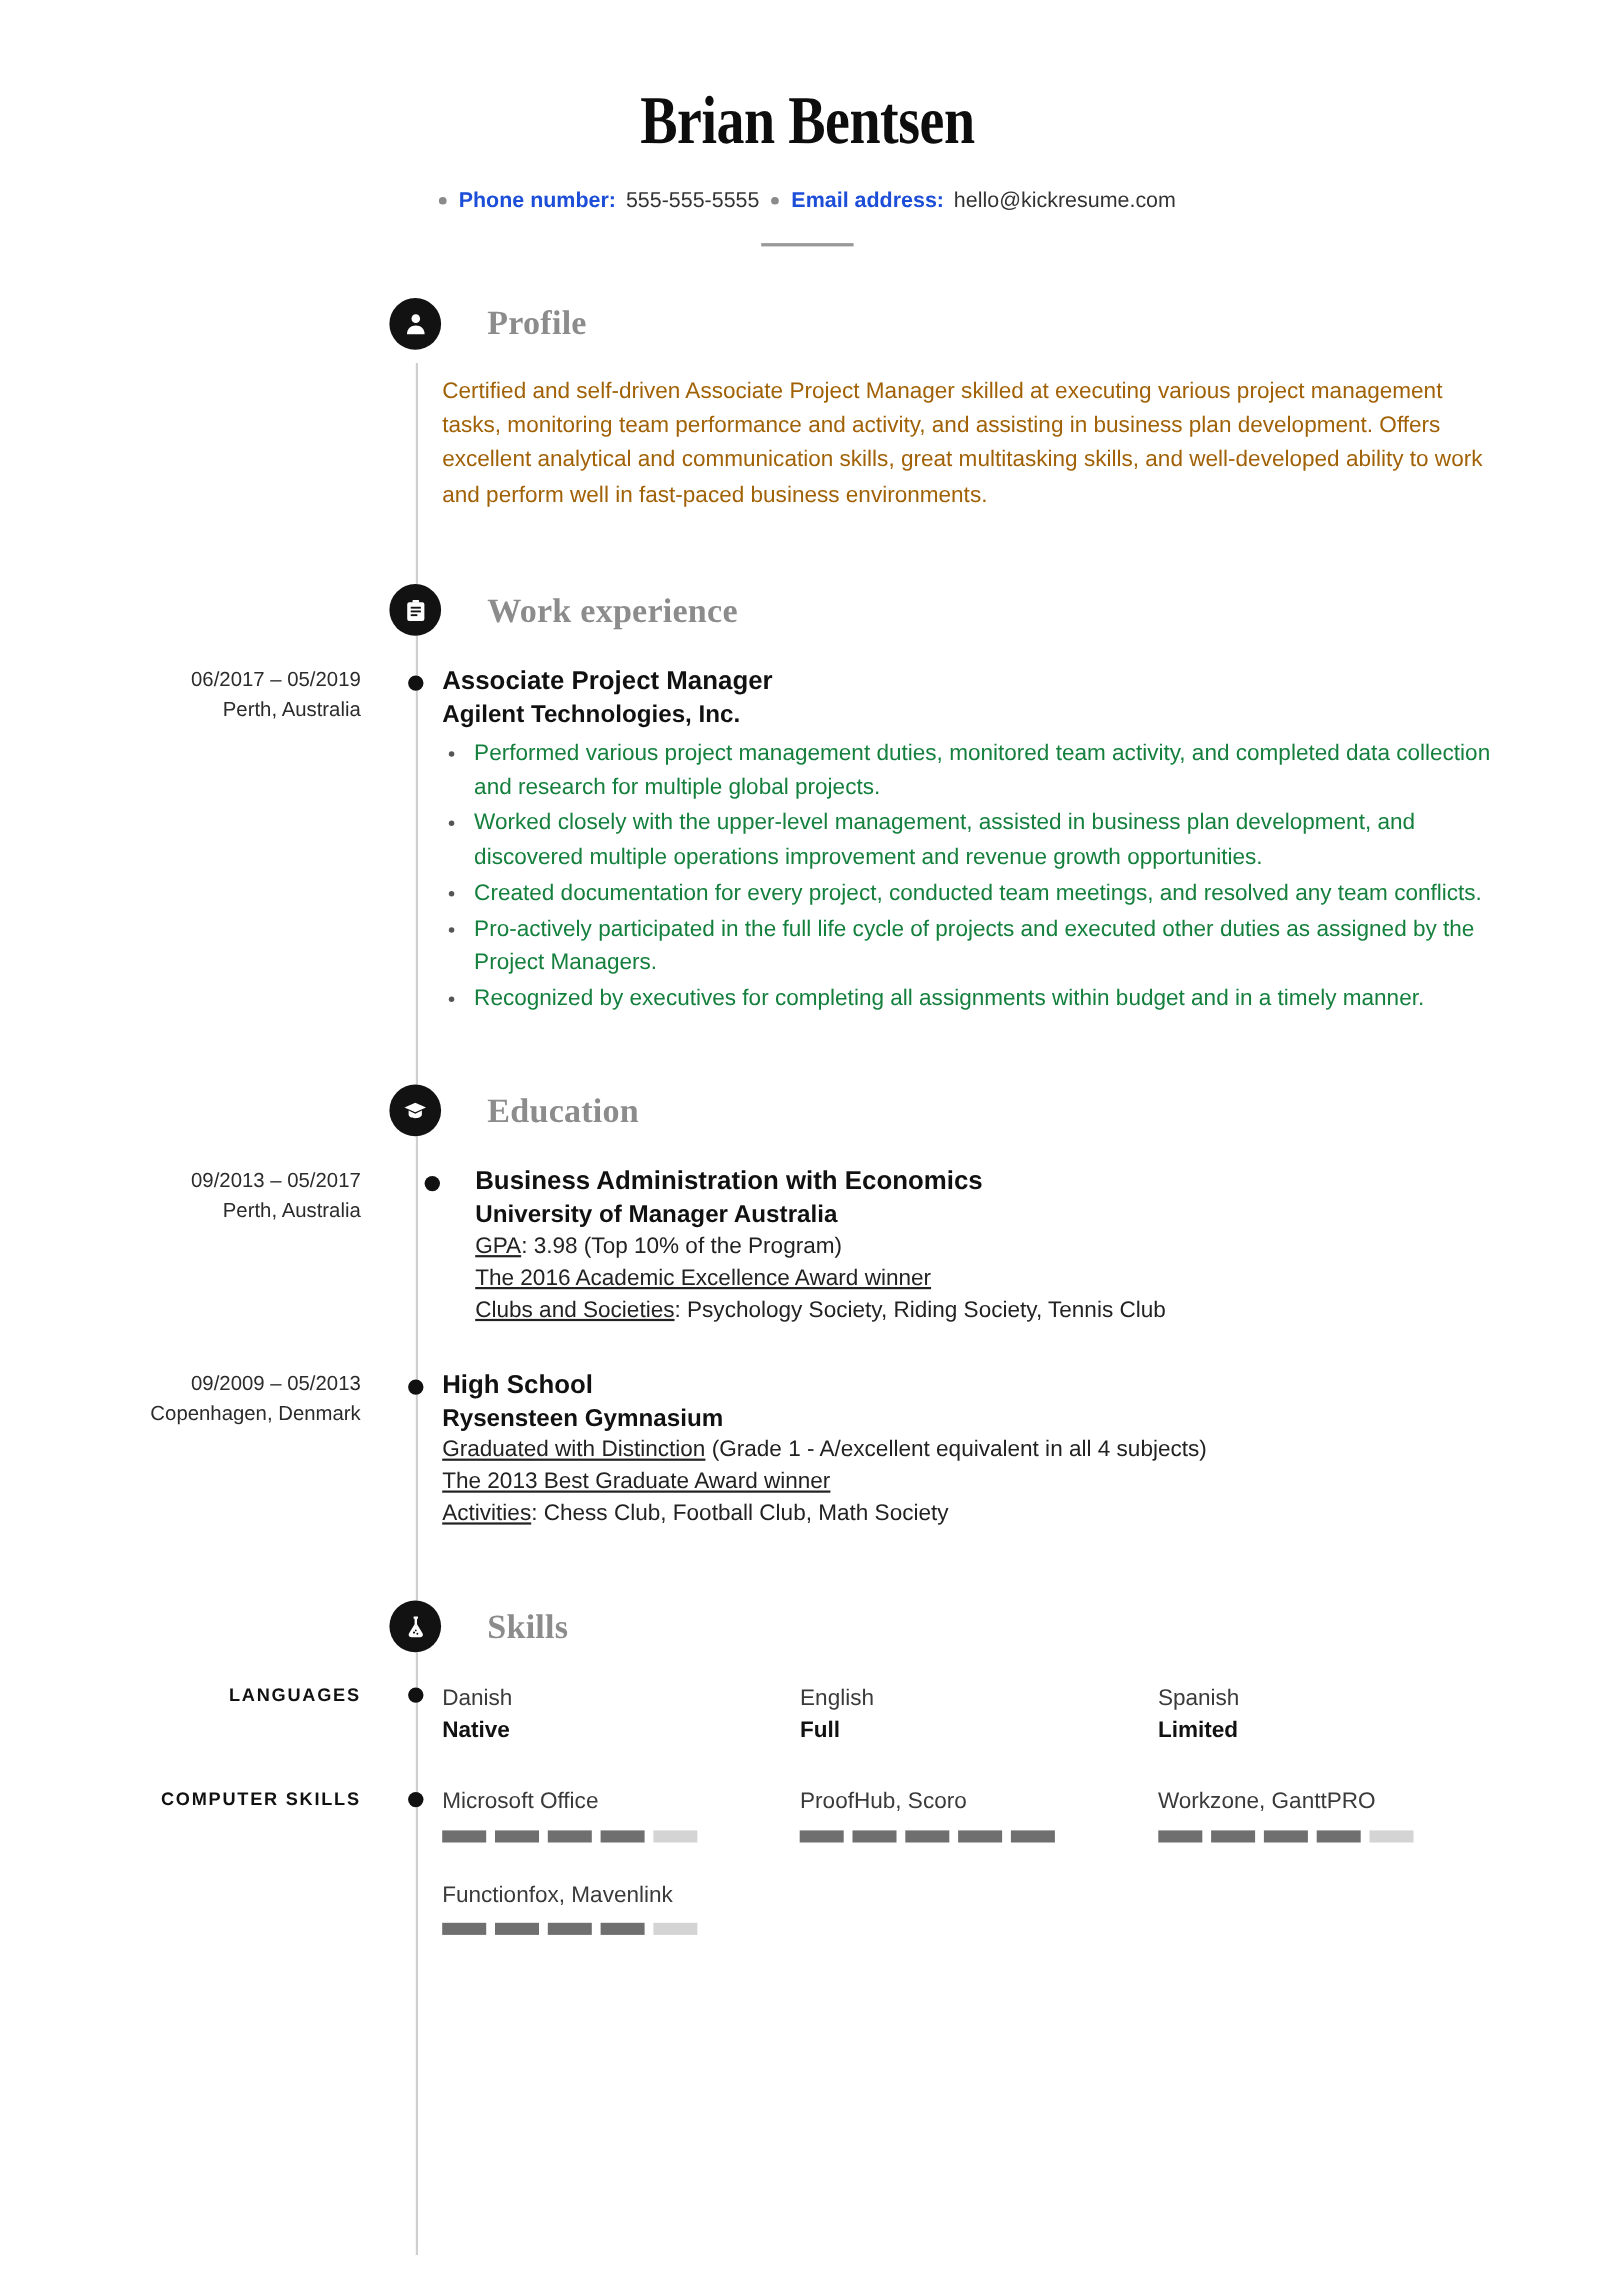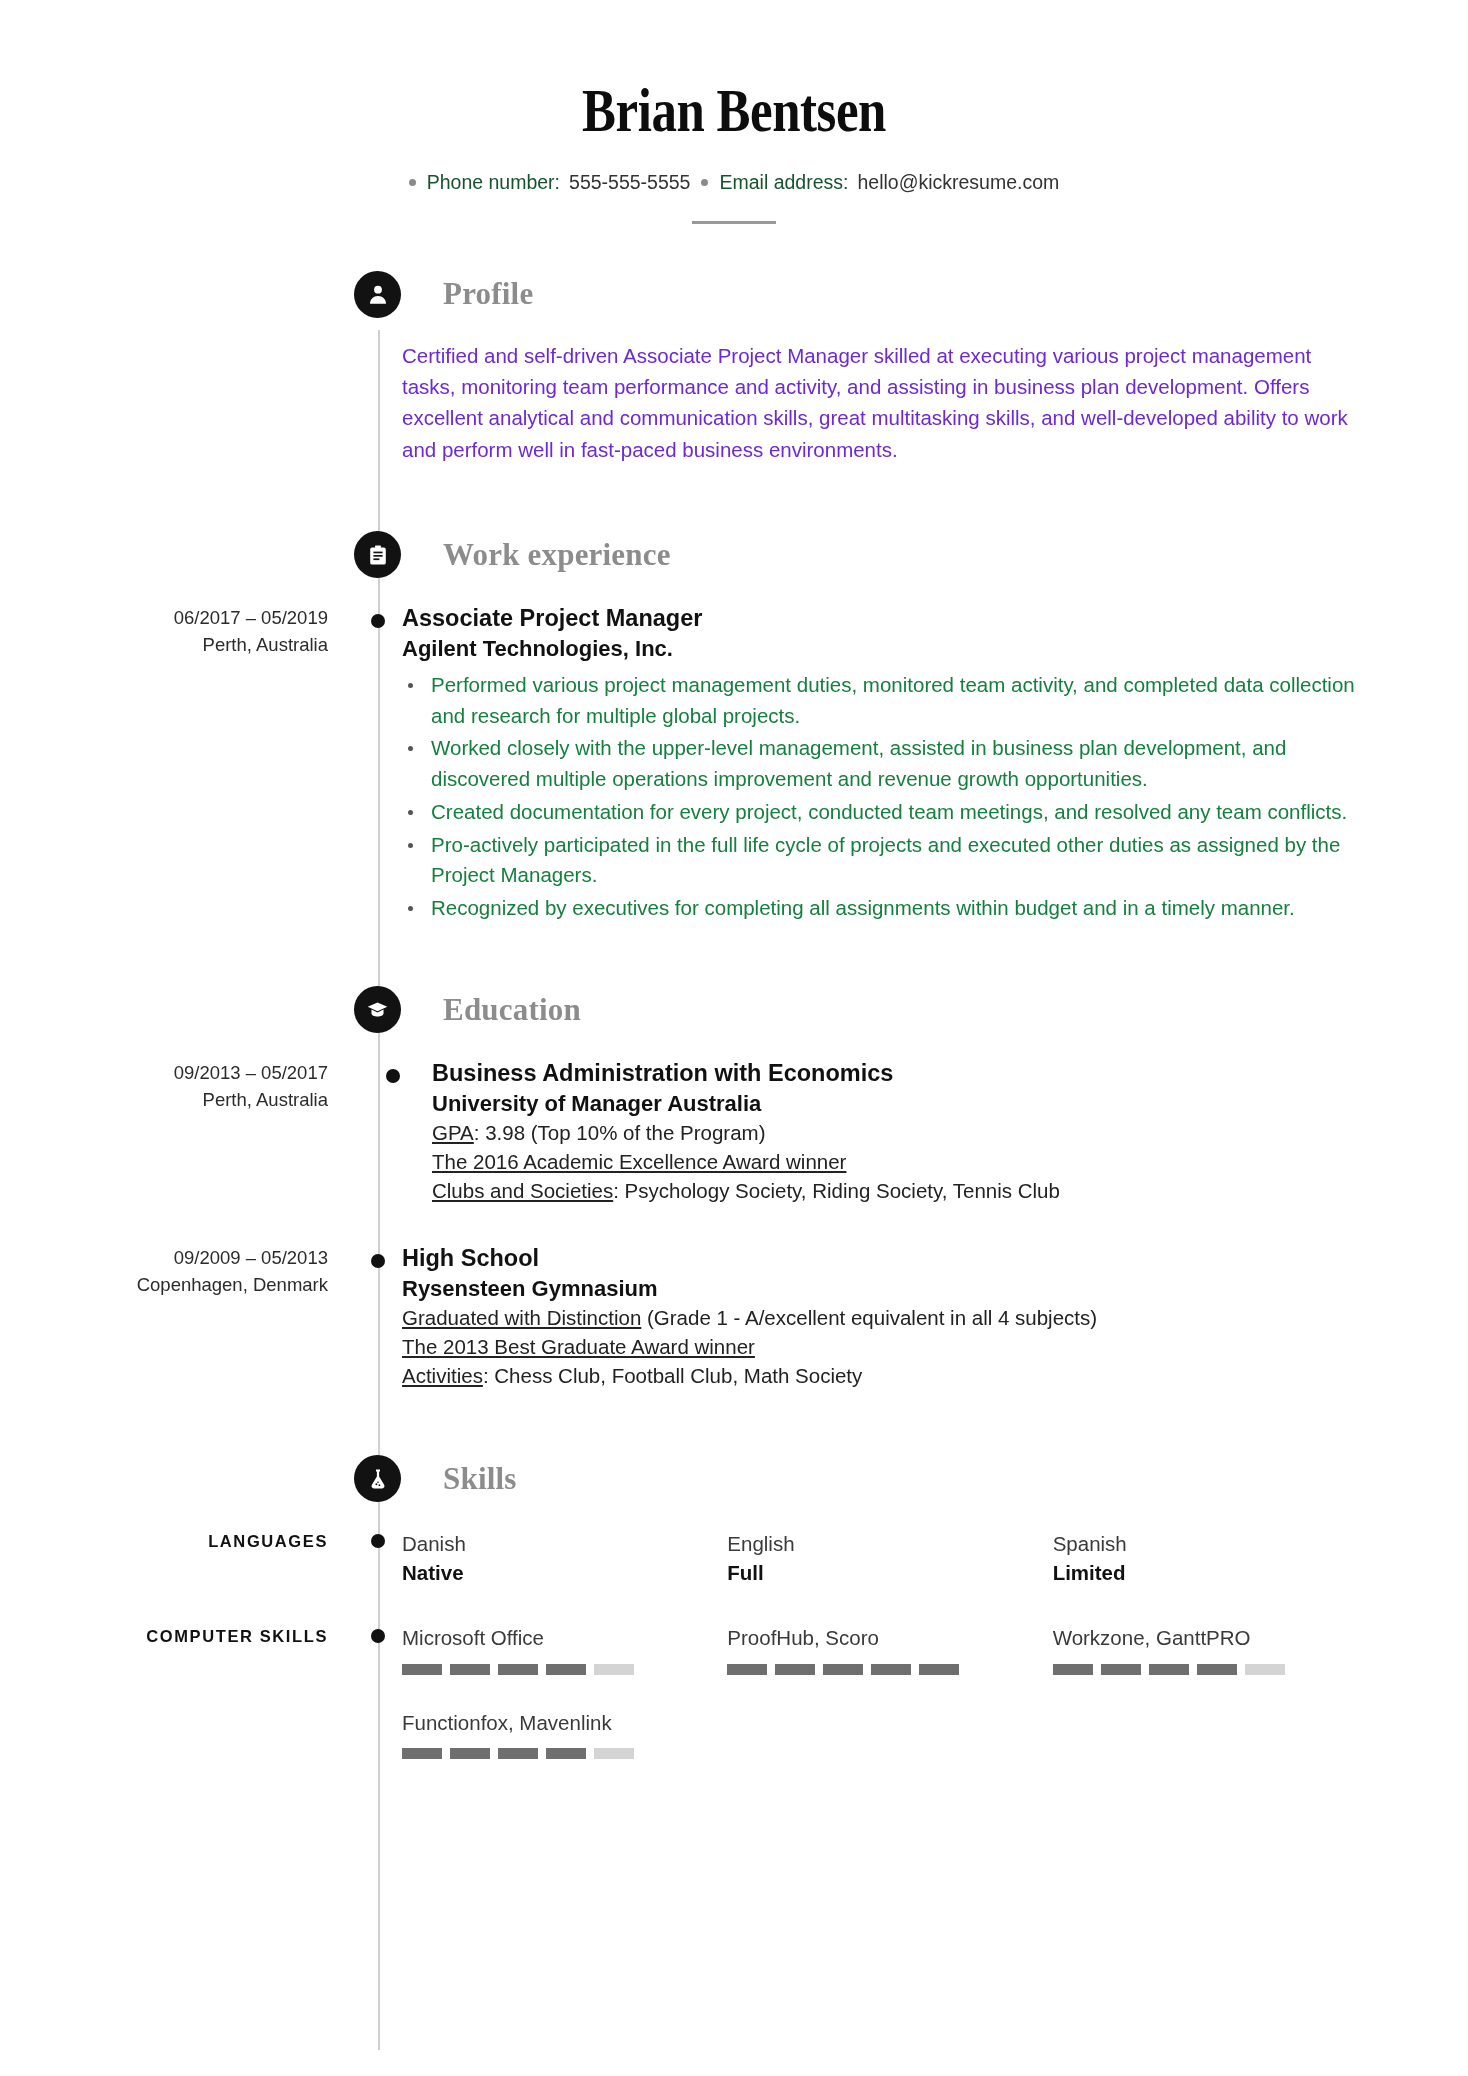--- a/index.html
+++ b/index.html
@@ -46,21 +46,21 @@
   }
   .contact-sep {
     display: inline-block;
     width: 7px; height: 7px;
     border-radius: 50%;
     background: #8a8a8a;
     margin: 0 11px 0 0;
     flex: 0 0 auto;
   }
   .contact-sep.mid { margin: 0 11px; }
-  .contact-label { font-weight: 400; color: #14532d; }
+  .contact-label { font-weight: 700; color: #1d4ed8; }
   .contact-value { color: #333; margin-left: 9px; }
 
   .header-rule {
     width: 84px;
     height: 3px;
     background: #999999;
     margin: 27px auto 0 auto;
   }
 
   
@@ -144,21 +144,21 @@
   .entry-sub {
     font-size: 22px;
     font-weight: 700;
     color: #111;
     line-height: 1.32;
   }
 
   .body-text {
     font-size: 20.5px;
     line-height: 1.52;
-    color: #6d28d9;
+    color: #a16207;
   }
 
   ul.bullets { list-style: none; margin-top: 7px; }
   ul.bullets li {
     position: relative;
     padding-left: 29px;
     font-size: 20.5px;
     line-height: 1.5;
     color: #15803d;
     margin-bottom: 2px;

